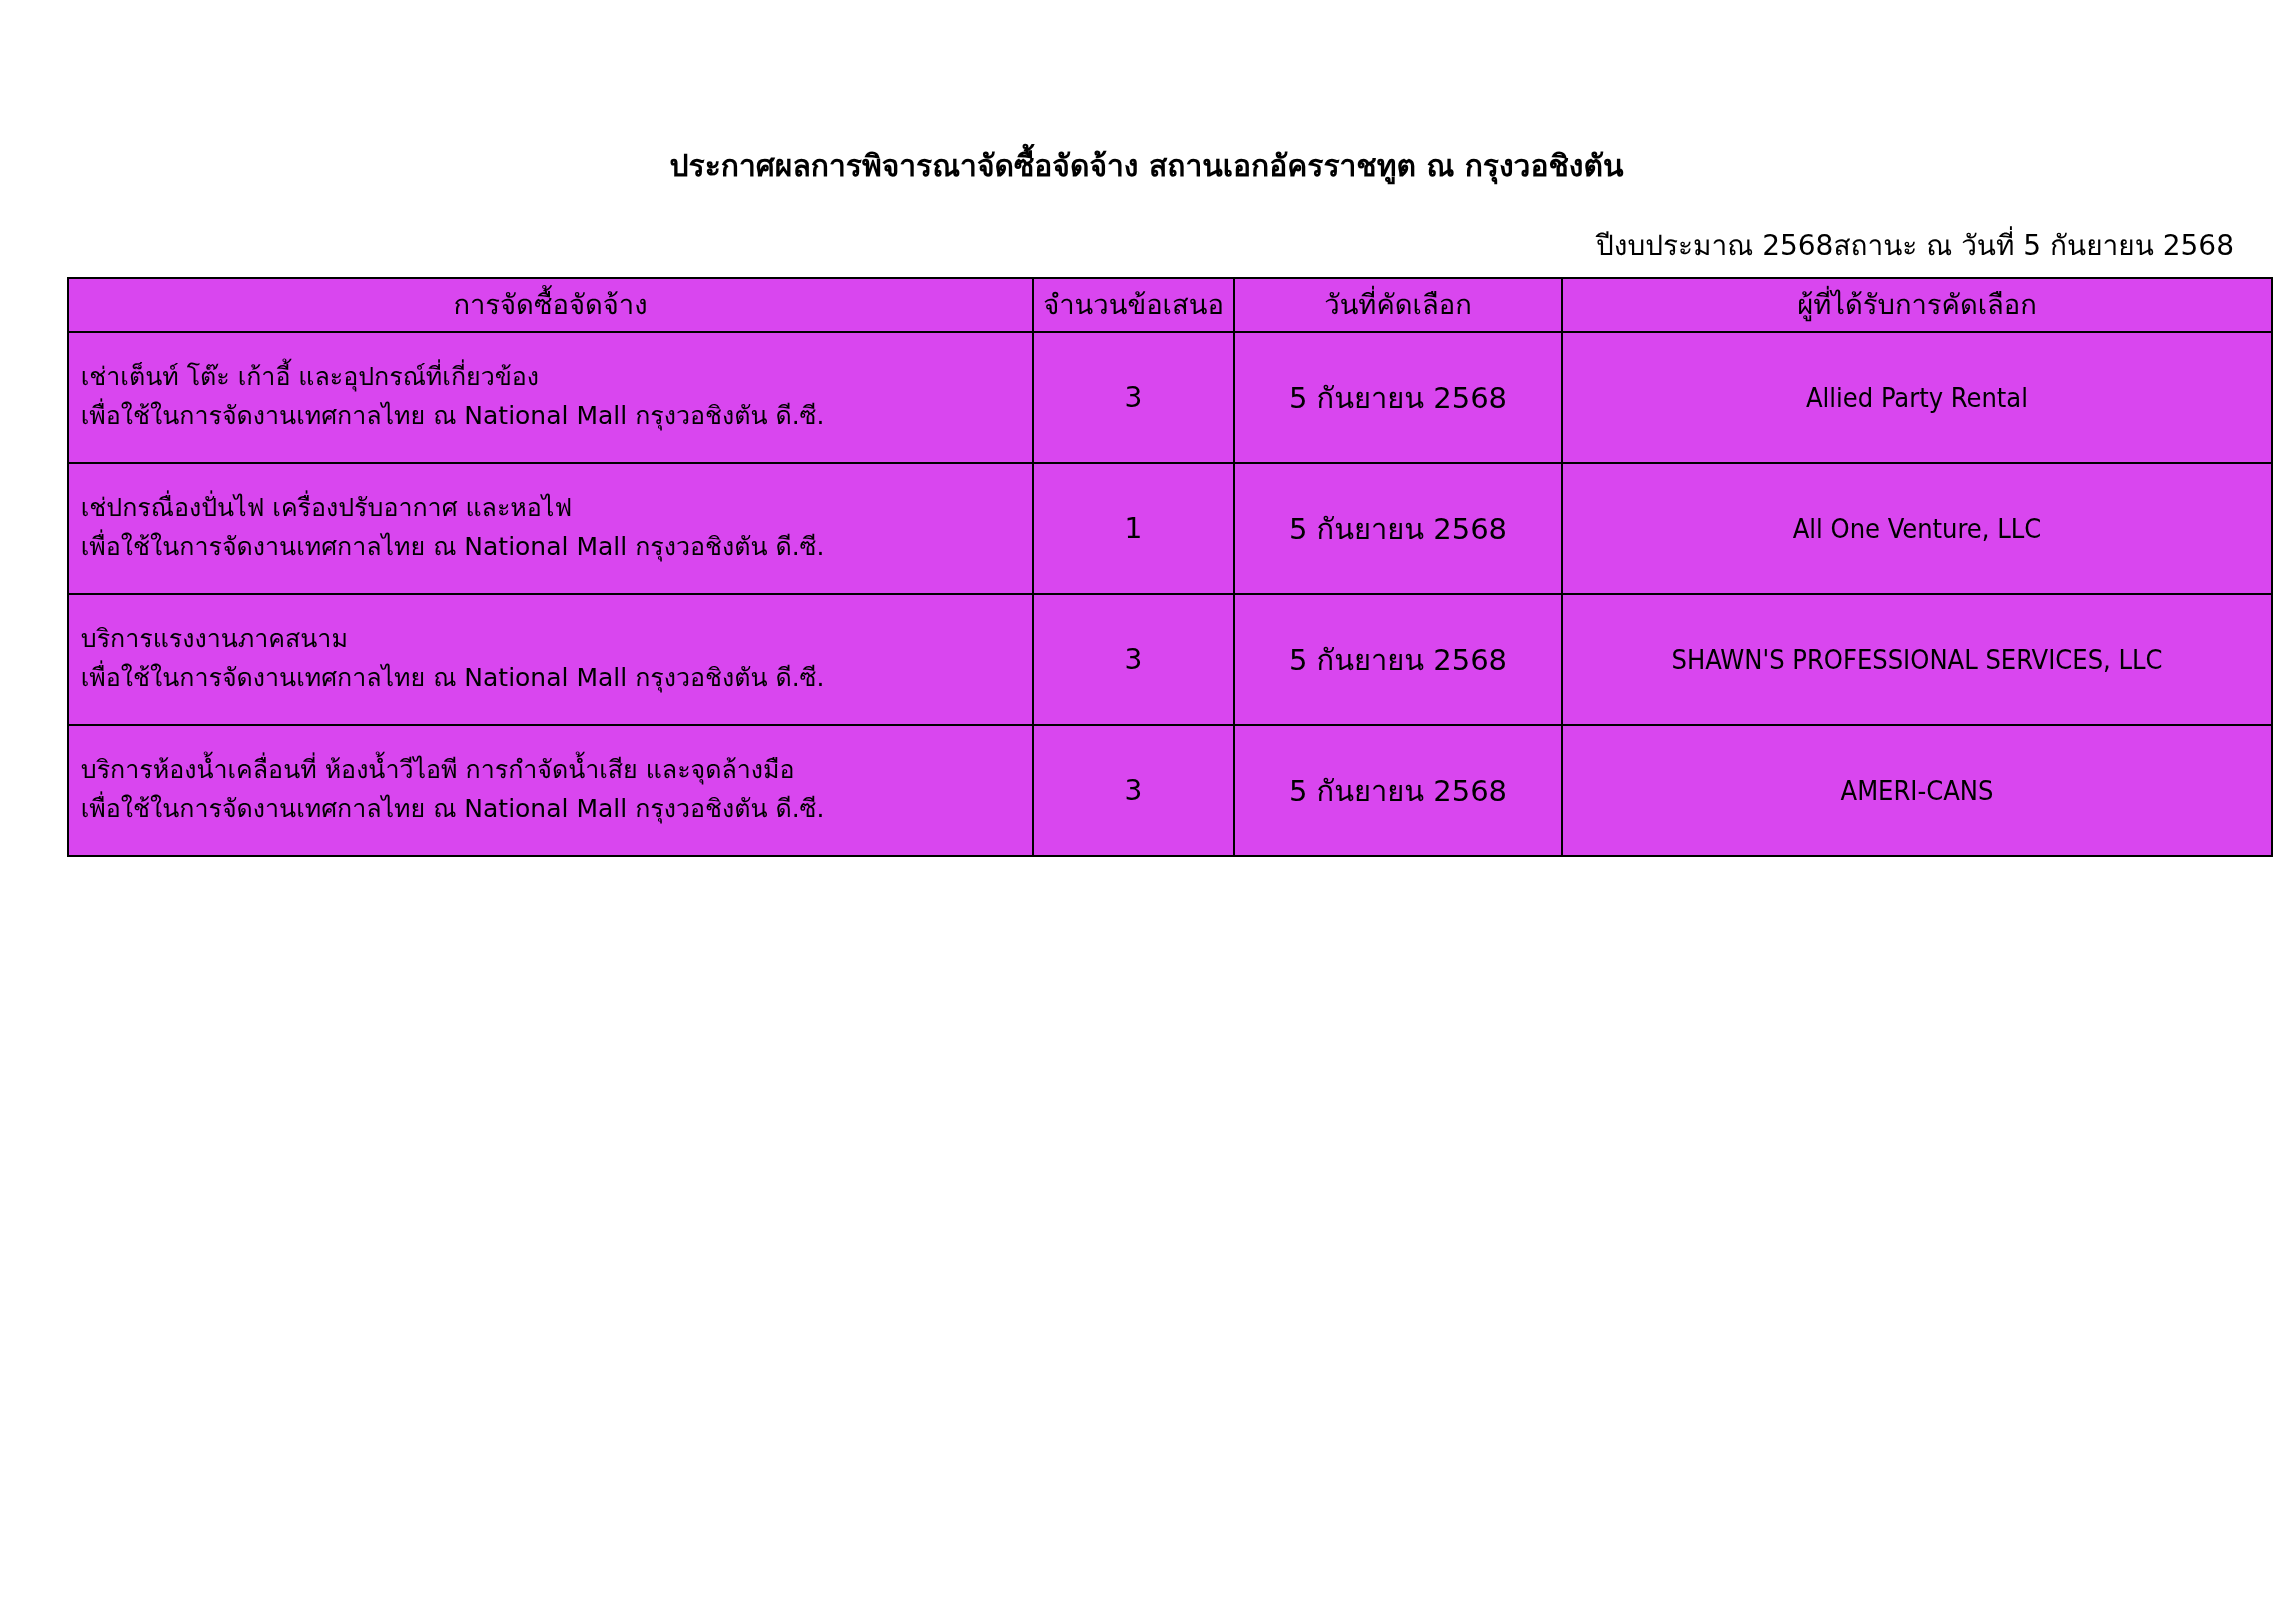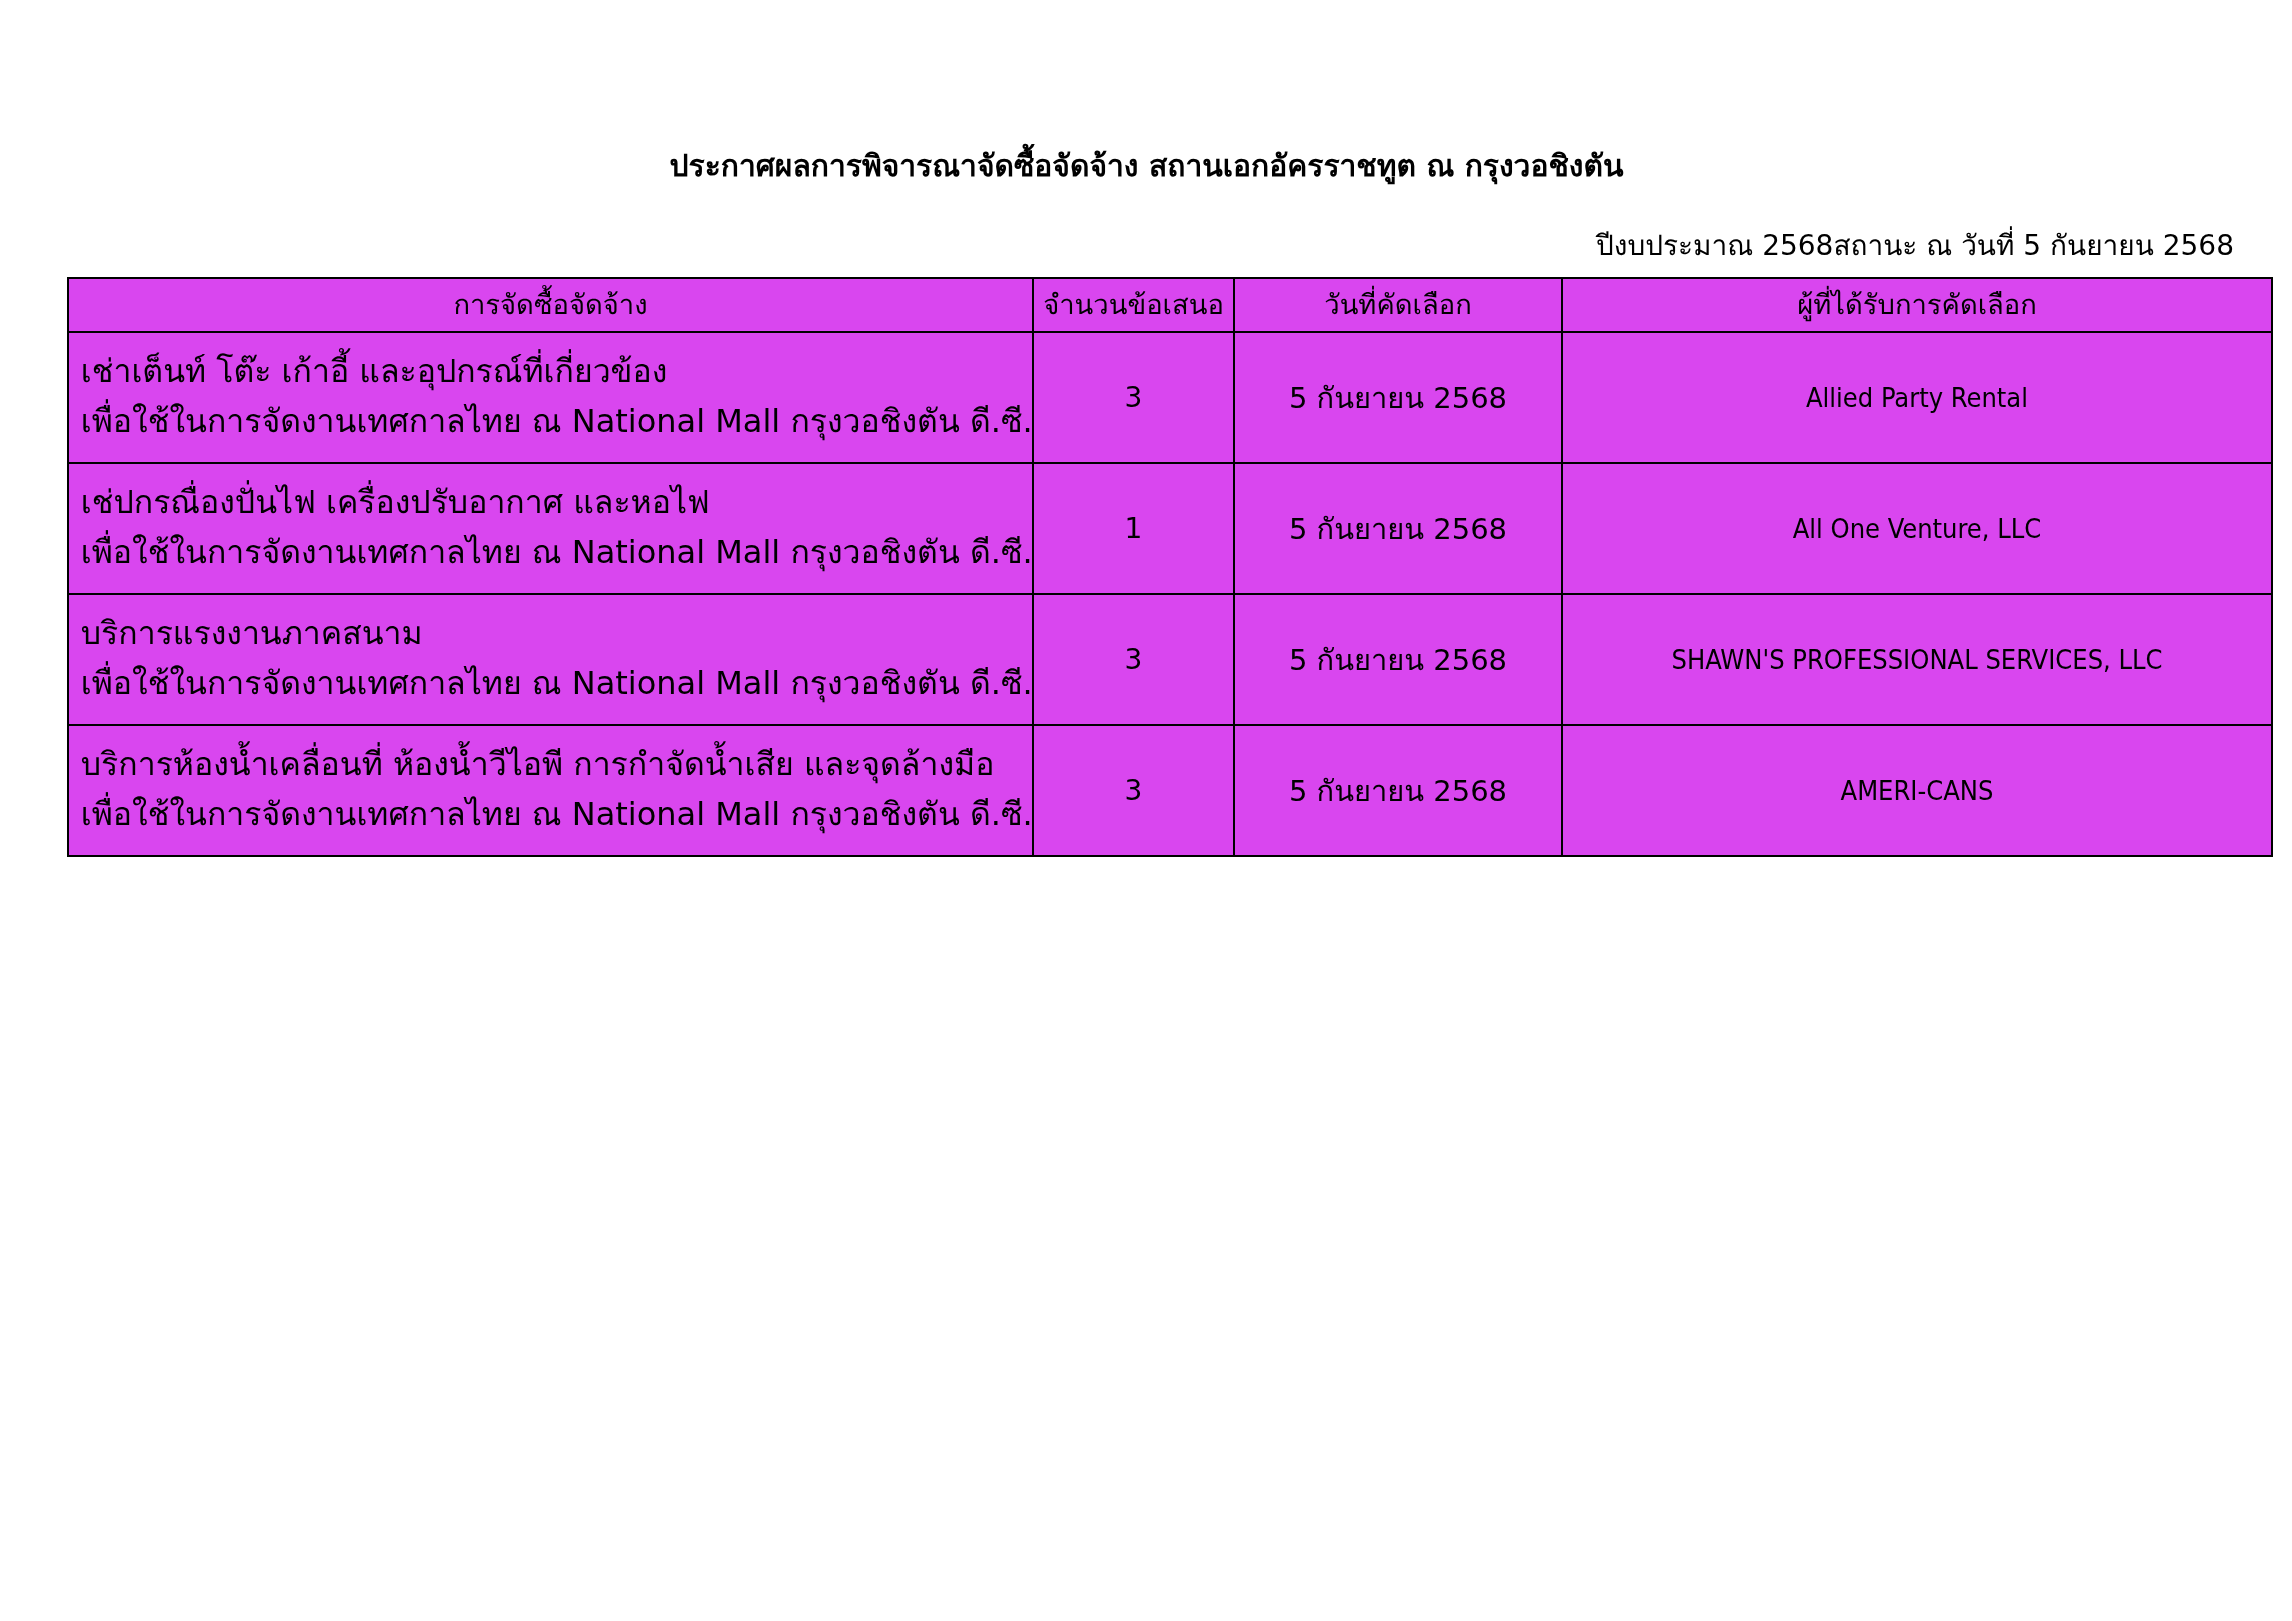--- a/index.html
+++ b/index.html
@@ -84,21 +84,21 @@
     padding: 3.9px 5.9px 7.8px 5.9px;
   }
 
   tbody td {
     height: 131px;
   }
 
   td.desc-cell {
     text-align: left;
     padding: 7.8px 9.8px 9.8px 11.8px;
-    font-size: 32px;
+    font-size: 25px;
     line-height: 1.55;
   }
   td.desc-cell .line-1 { display: block; white-space: nowrap; }
   td.desc-cell .line-2 { display: block; white-space: nowrap; }
 
   td.count-cell {
     text-align: center;
     font-size: 28px;
   }
   td.date-cell {

